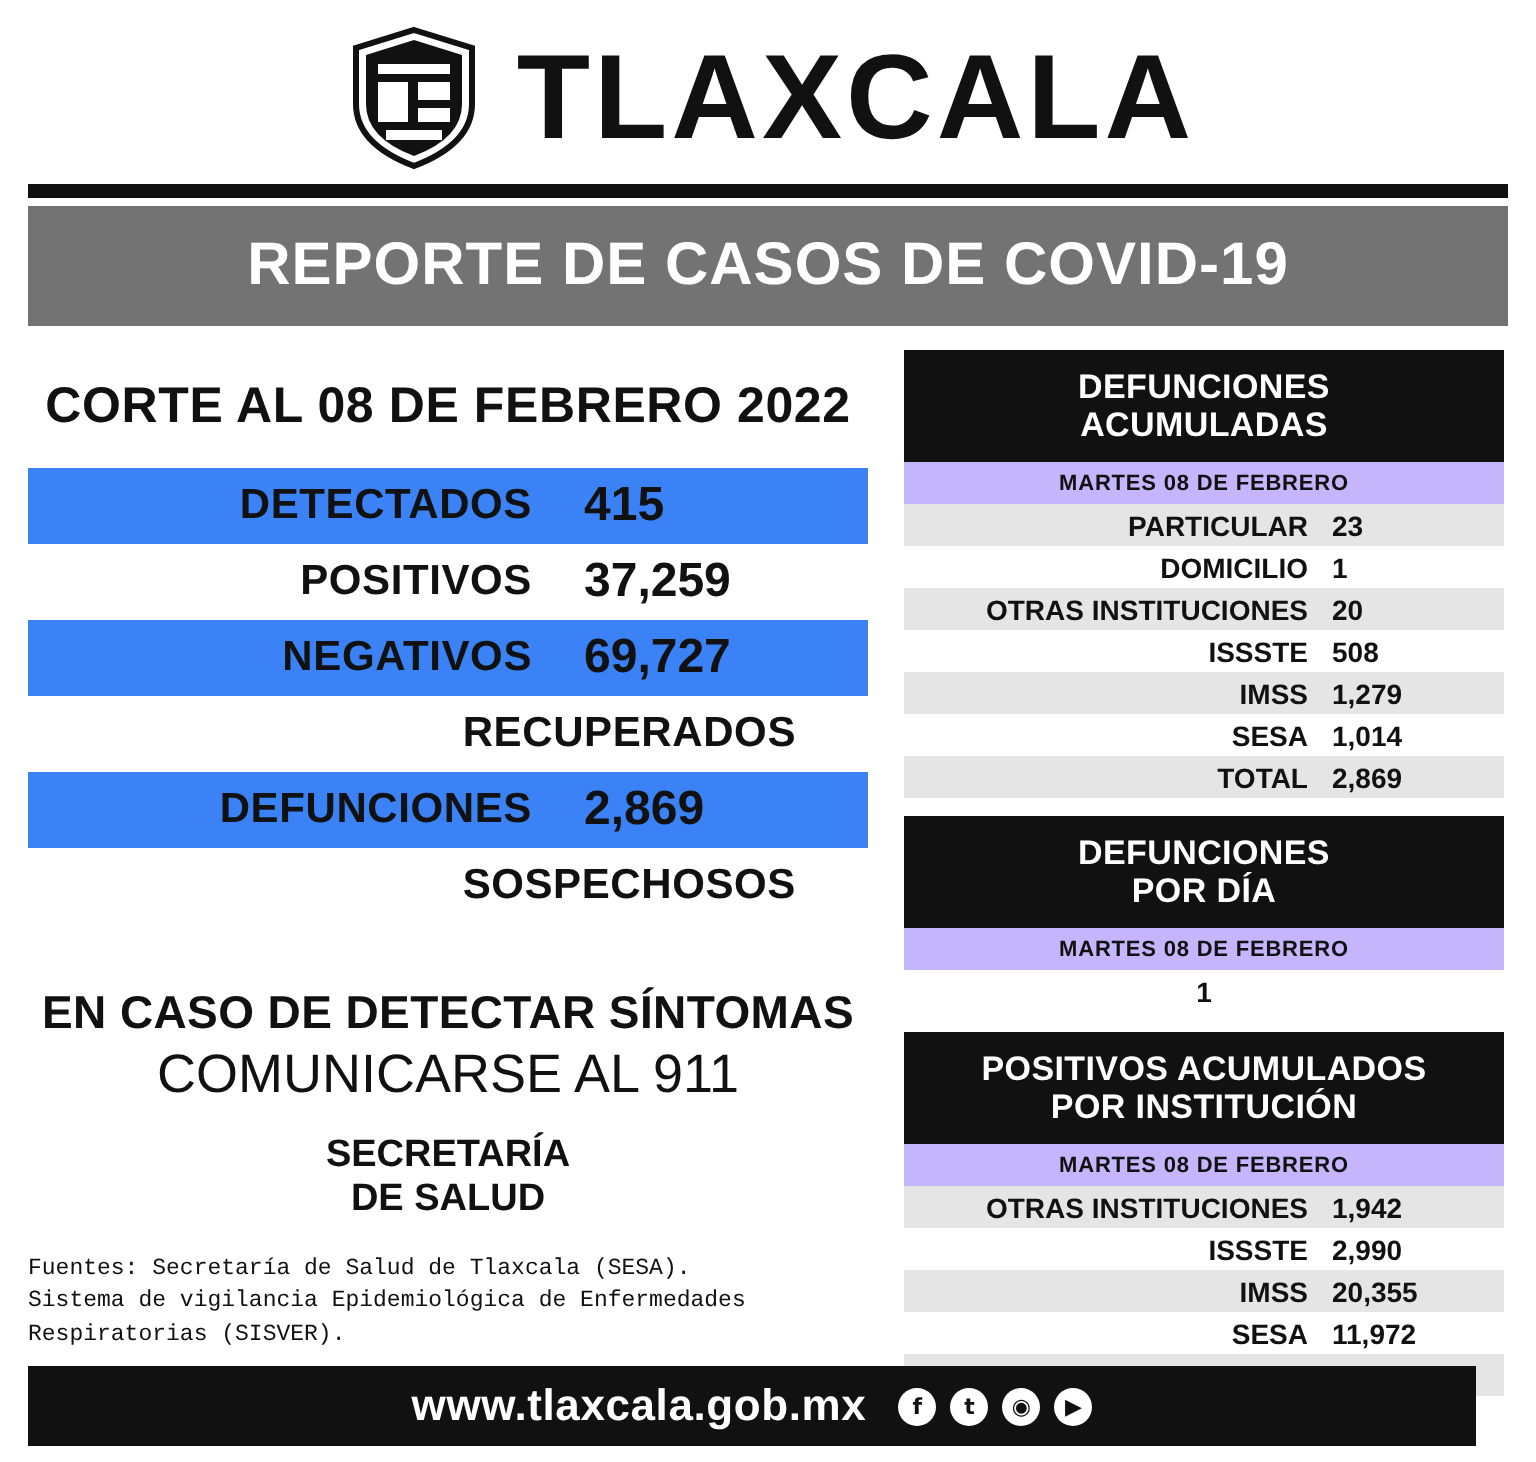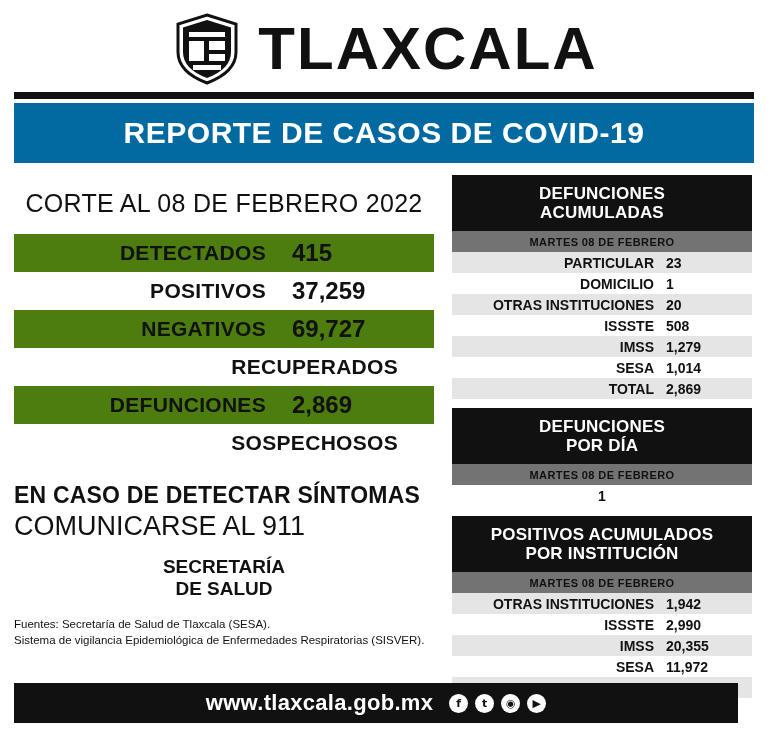--- a/index.html
+++ b/index.html
@@ -38,21 +38,21 @@
   }
 
   .rule {
     height: 7px;
     background: #111;
     margin: 0 14px 4px 14px;
   }
 
   
   .title-band {
-    background: #0369a1;
+    background: #737373;
     color: #fff;
     margin: 0 14px;
     height: 60px;
     display: flex;
     align-items: center;
     justify-content: center;
   }
   .title-band .t {
     font-size: 30px;
     font-weight: bold;
@@ -65,50 +65,50 @@
     margin: 12px 14px 0 14px;
     gap: 18px;
   }
   .col-left { width: 420px; }
   .col-right { width: 300px; }
 
   
   .corte {
     text-align: center;
     font-size: 25px;
-    font-weight: normal;
+    font-weight: bold;
     letter-spacing: 0.3px;
     margin: 14px 0 16px 0;
   }
   .stat-row {
     display: flex;
     align-items: center;
     justify-content: space-between;
     height: 38px;
     padding: 0 10px 0 0;
   }
-  .stat-row.shade { background: #4d7c0f; }
+  .stat-row.shade { background: #3b82f6; }
   .stat-label {
     flex: 1;
     text-align: right;
     padding-right: 26px;
     font-size: 21px;
     font-weight: bold;
     letter-spacing: 0.3px;
   }
   .stat-value {
     width: 132px;
     text-align: left;
     font-size: 24px;
     font-weight: bold;
   }
 
   .sintomas {
-    text-align: left;
-    margin-top: 20px;
+    text-align: center;
+    margin-top: 31px;
   }
   .sintomas .l1 {
     font-size: 23px;
     font-weight: bold;
     letter-spacing: 0.2px;
   }
   .sintomas .l2 {
     font-size: 27px;
     font-weight: normal;
     margin-top: 2px;
@@ -119,40 +119,41 @@
     font-size: 19px;
     font-weight: bold;
     line-height: 1.15;
   }
 
   .fuentes {
     margin: 16px 0 0 0;
     font-size: 11.5px;
     line-height: 1.45;
     color: #111;
+    font-family: Liberation Mono, monospace;
   }
 
   
   .blk-head {
     background: #111;
     color: #fff;
     text-align: center;
     font-size: 17px;
     font-weight: bold;
     line-height: 1.12;
     padding: 9px 4px;
     letter-spacing: 0.2px;
   }
   .sub-date {
     text-align: center;
     font-size: 11px;
     font-weight: bold;
     letter-spacing: 0.4px;
     padding: 5px 0 4px 0;
-    background: #737373;
+    background: #c4b5fd;
   }
   .r-row {
     display: flex;
     align-items: center;
     height: 21px;
     font-size: 14px;
     font-weight: bold;
   }
   .r-row.shade { background: #e5e5e5; }
   .r-label {

